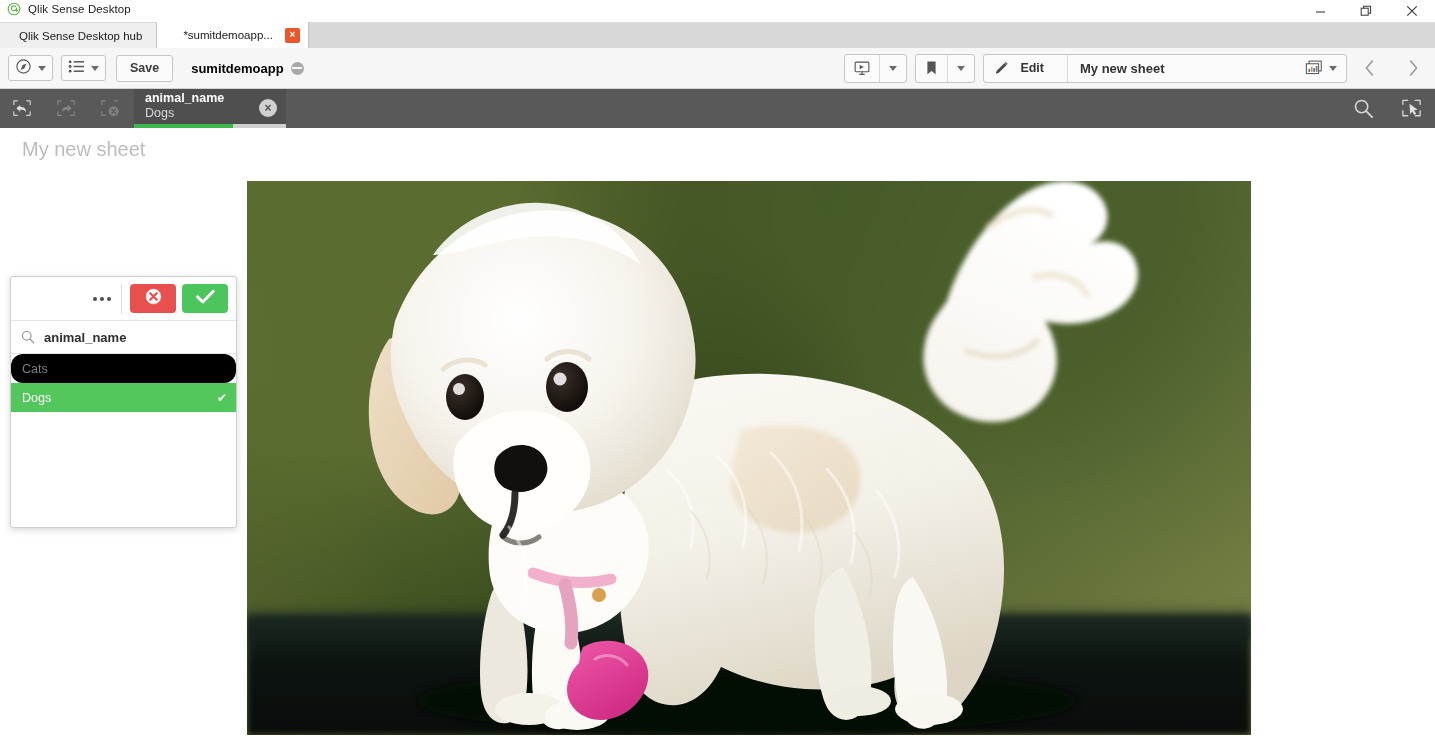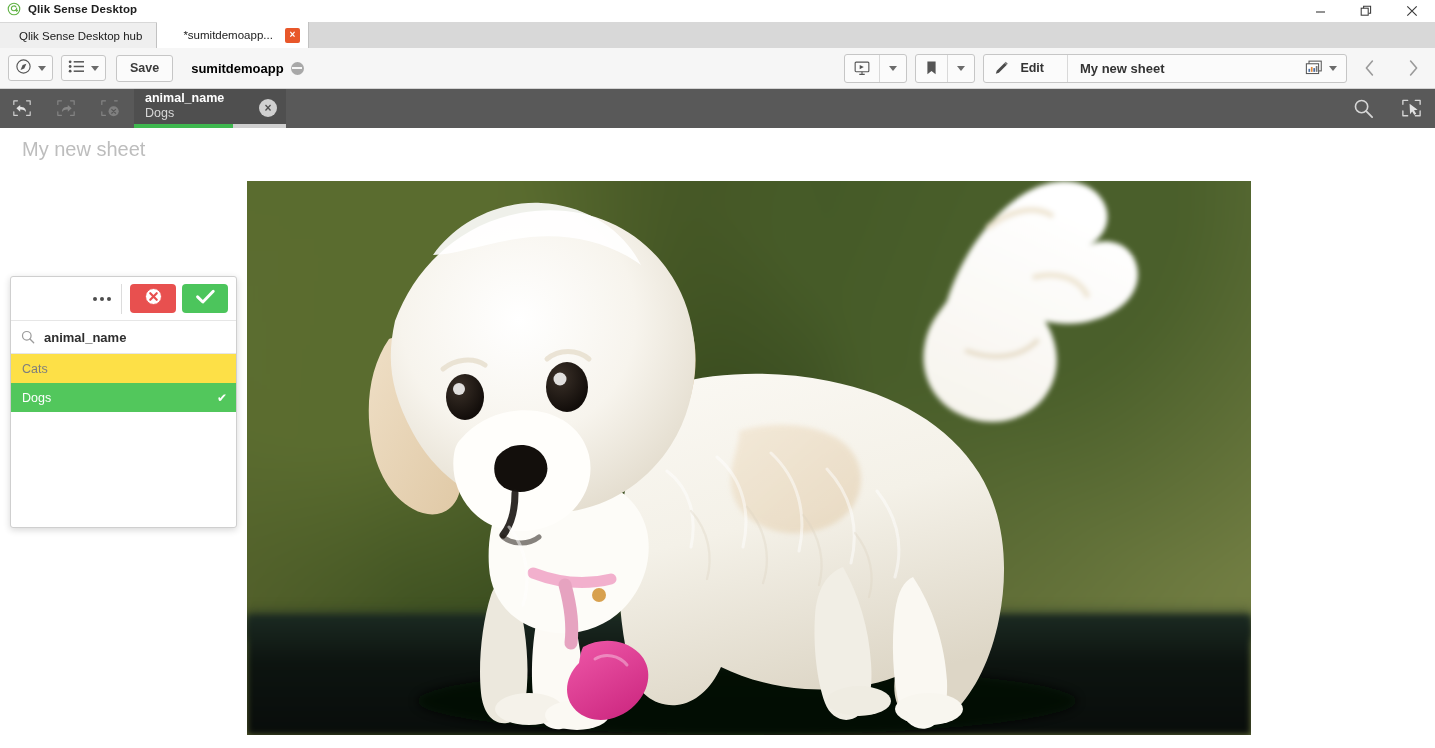--- a/index.html
+++ b/index.html
@@ -7,21 +7,21 @@
     width: 1435px; height: 748px;
     background: #ffffff;
     font-family: "Liberation Sans", sans-serif;
     overflow: hidden;
   }
   .app { position: relative; width: 1435px; height: 748px; background: #fff; }
 
   
   .titlebar {
     position: absolute; top: 0; left: 0; width: 1435px; height: 18px;
-    background: #ffffff; display: flex; align-items: center; font-weight: bold;
+    background: #ffffff; display: flex; align-items: center;
   }
   .tb-logo { width: 14px; height: 14px; margin-left: 7px; position: relative; }
   .tb-logo svg { display: block; }
   .tb-title {
     margin-left: 7px; font-size: 11.5px; color: #202020;
     letter-spacing: .1px; white-space: nowrap;
   }
   .win-controls {
     position: absolute; right: 0; top: 0; height: 22px; display: flex;
   }
@@ -227,21 +227,21 @@
     border-bottom: 1px solid #e6e6e6;
   }
   .search-row .mag { margin-right: 9px; display: flex; }
   .search-text { font-size: 13px; color: #2e2e2e; font-weight: bold; }
 
   .value-list { flex: 1; overflow: hidden; }
   .value-row {
     height: 29px; display: flex; align-items: center; justify-content: space-between;
     padding: 0 9px 0 11px; font-size: 12.5px; cursor: pointer;
   }
-  .value-row.excluded { background: #fde047; color: #7e7e7e; }
+  .value-row.excluded { background: #000000; color: #7e7e7e; border-radius: 12px; }
   .value-row.selected { background: #52c75c; color: #ffffff; }
   .value-row.selected .tick { color: #ffffff; font-size: 12px; }
 
   .no-select { user-select: none; }
 </style>
 </head>
 <body>
 
 <div class="app">
 

